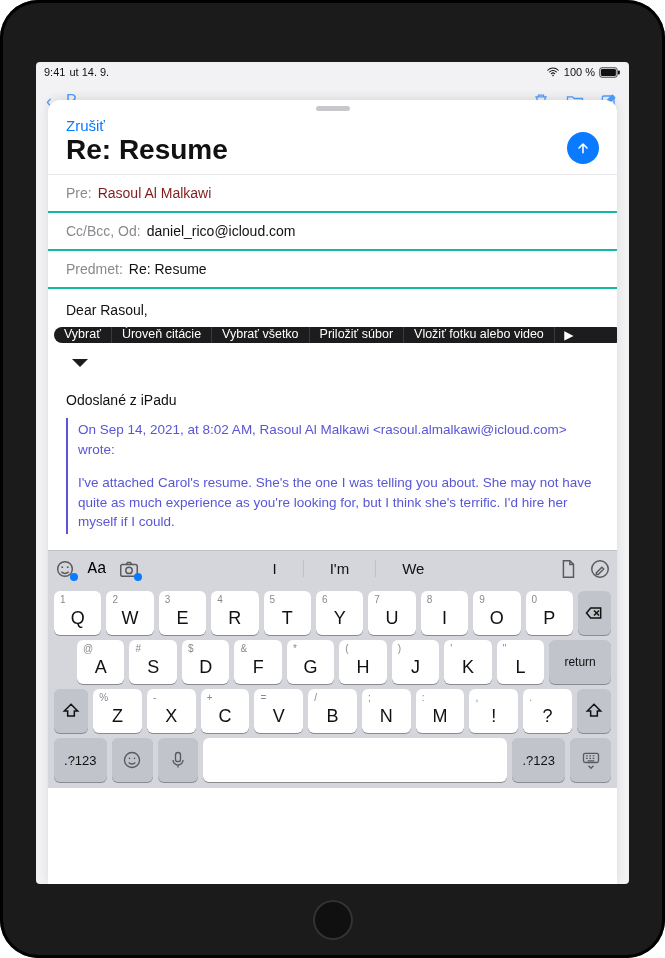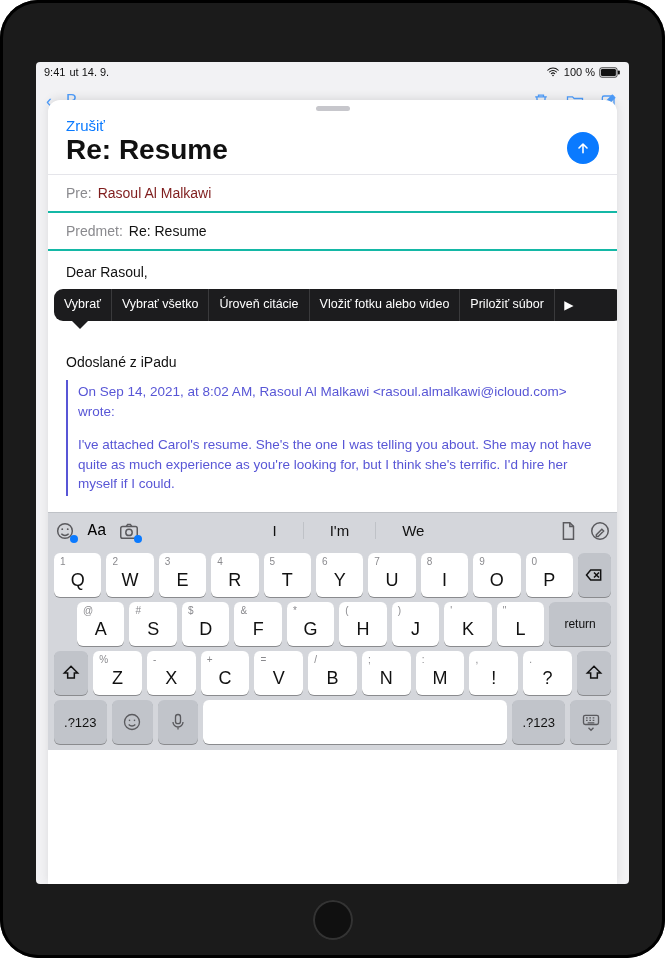--- a/index.html
+++ b/index.html
@@ -75,21 +75,21 @@
     .body-area { position: relative; padding: 12px 18px 8px; font-size: 14px; color: #111; line-height: 1.4; }
     .body-text { margin-bottom: 8px; }
     .signature { margin-top: 70px; font-size: 14px; color: #111; }
 
     
     .edit-popover {
       position: absolute; top: 38px; left: 6px; right: -6px;
       display: flex; align-items: stretch;
       background: #1c1c1e; border-radius: 9px;
       color: #fff; font-size: 12.5px;
-      height: 32px;
+      height: 16px;
     }
     .edit-popover .item {
       padding: 0 10px; display:flex; align-items:center; justify-content:center;
       border-right: 1px solid #3a3a3c; cursor: pointer; white-space: nowrap;
     }
     .edit-popover .item:last-child { border-right: none; }
     .edit-popover .more { width: 28px; font-size: 12px; }
     .popover-tail {
       position: absolute; top: 70px; left: 24px;
       width: 0; height: 0;
@@ -206,33 +206,37 @@
                 <path d="M12 19V6M6 12l6-6 6 6" stroke="#fff" stroke-width="2.4" fill="none" stroke-linecap="round" stroke-linejoin="round"></path>
               </svg>
           </div>
         </div>
 
         <div class="field-row">
           <span class="label">Pre:</span>
           <span class="value link">Rasoul Al Malkawi</span>
         </div>
         <div class="field-row">
+          <span class="label">Cc/Bcc, Od:</span>
+          <span class="value">daniel_rico@icloud.com</span>
+        </div>
+        <div class="field-row">
           <span class="label">Predmet:</span>
           <span class="value">Re: Resume</span>
         </div>
 
         <div class="body-area">
           <div class="body-text">Dear Rasoul,</div>
 
           <div class="edit-popover">
             <div class="item">Vybrať</div>
+            <div class="item">Úroveň citácie</div>
             <div class="item">Vybrať všetko</div>
-            <div class="item">Úroveň citácie</div>
+            <div class="item">Priložiť súbor</div>
             <div class="item">Vložiť fotku alebo video</div>
-            <div class="item">Priložiť súbor</div>
             <div class="item more">▶</div>
           </div>
           <div class="popover-tail"></div>
 
           <div class="signature">Odoslané z iPadu</div>
         </div>
 
         <div class="quote-block">
           <div class="quote">
             <p>On Sep 14, 2021, at 8:02 AM, Rasoul Al Malkawi &lt;rasoul.almalkawi@icloud.com&gt; wrote:</p>

